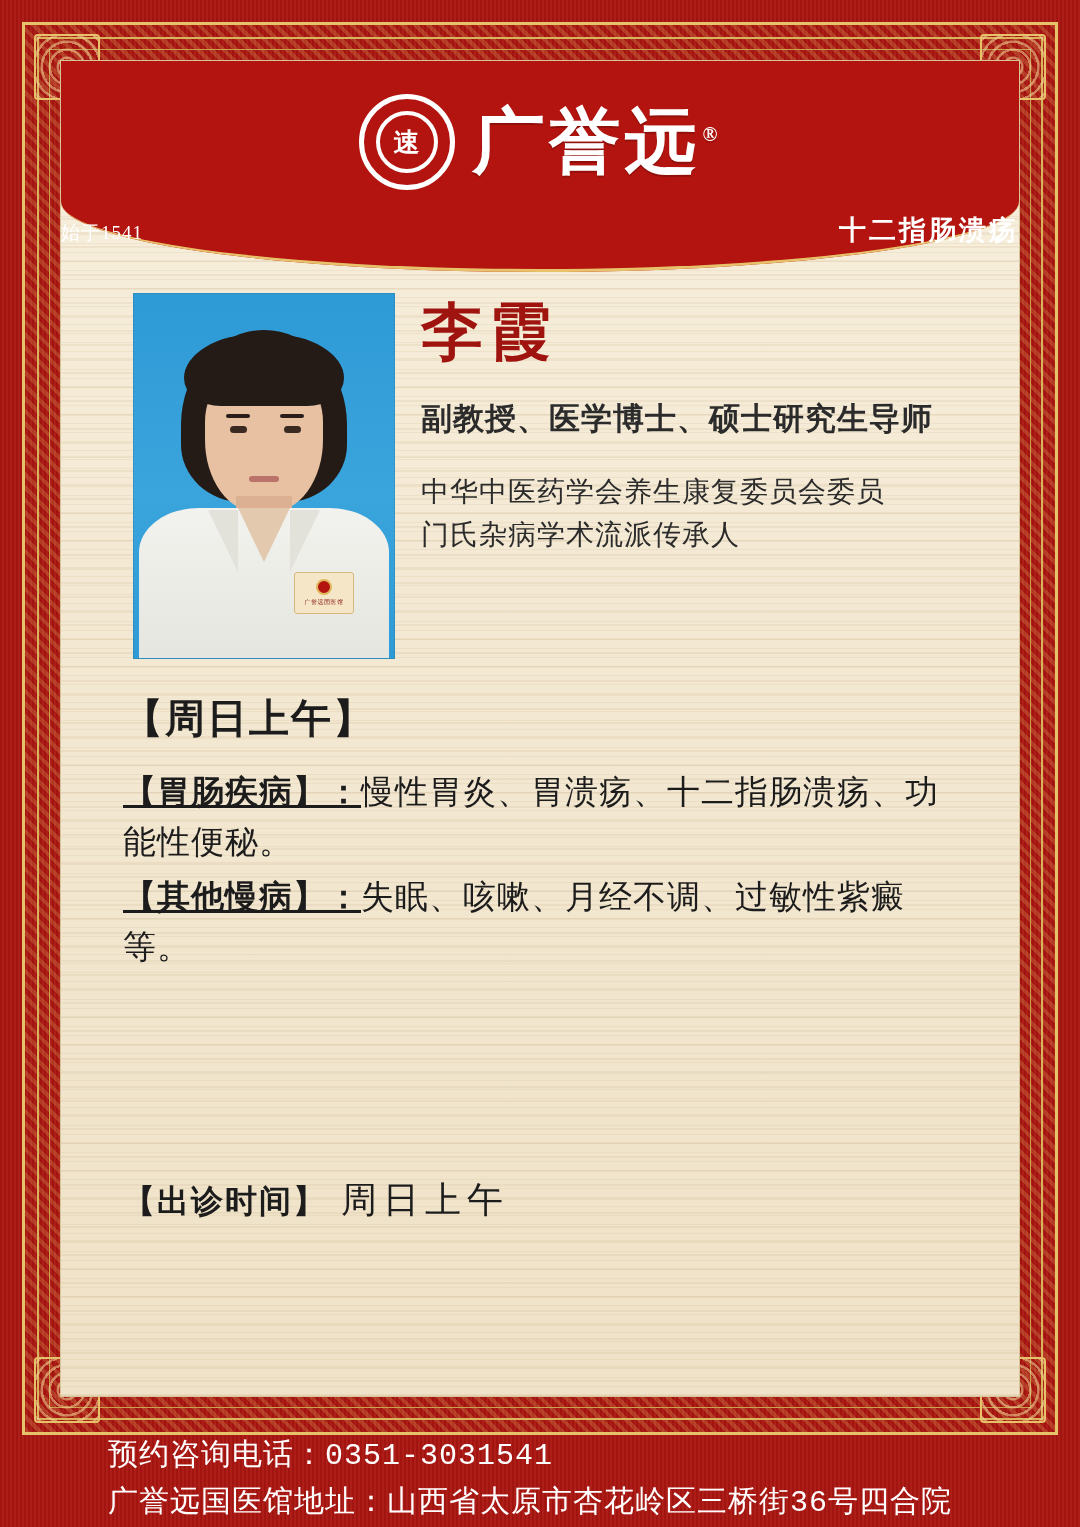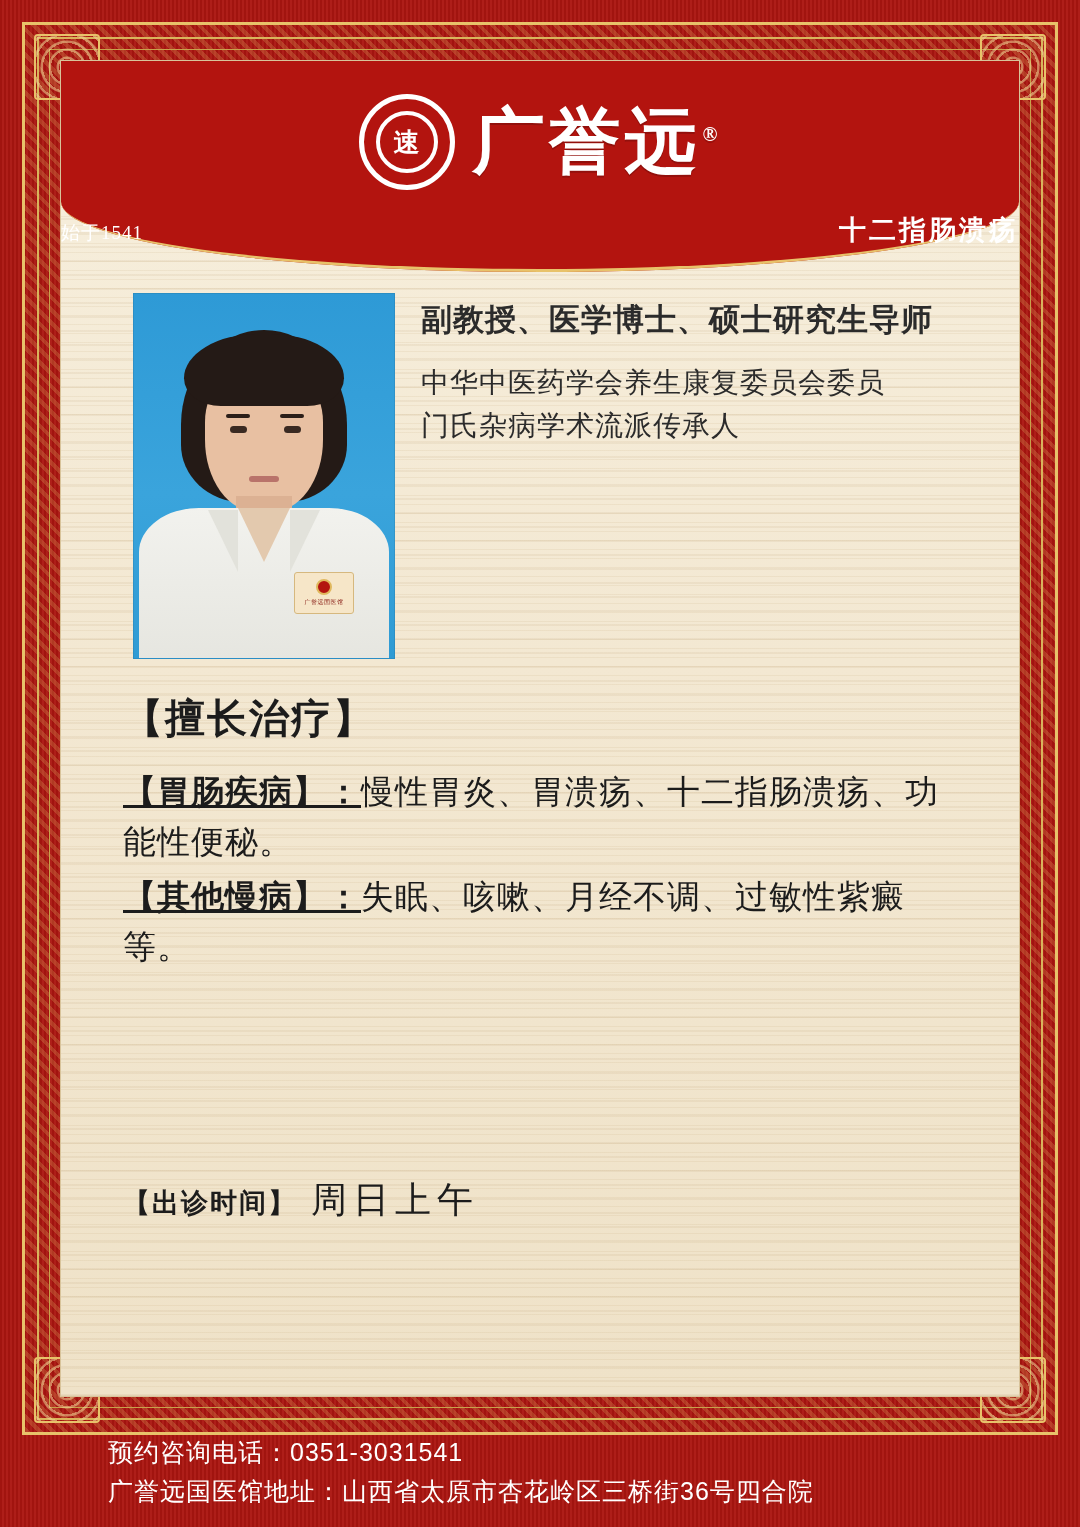--- a/index.html
+++ b/index.html
@@ -187,21 +187,21 @@
   .p-badge .txt { font-size: 6px; color: #8a2018; margin-top: 3px; letter-spacing: .5px; }
 
   .doctor-info { padding-top: 6px; }
   .doc-name {
     font-size: 62px; font-weight: bold; color: #a01410; letter-spacing: 6px;
     line-height: 1.05; margin-bottom: 34px;
     font-family: "Liberation Sans", "DejaVu Sans", sans-serif;
   }
   .doc-title1 {
     font-size: 31px; font-weight: bold; color: #2b2b2b; letter-spacing: 1px;
-    margin-bottom: 20px;
+    margin-bottom: 30px;
     font-family: "Liberation Sans", "DejaVu Sans", sans-serif;
   }
   .doc-line {
     font-size: 28px; color: #2b2b2b; letter-spacing: 1px; line-height: 1.55;
     font-family: "Liberation Sans", "DejaVu Sans", sans-serif;
   }
 
   
   .section {
     position: absolute; left: 62px; right: 48px; z-index: 4;
@@ -214,37 +214,37 @@
   }
   .item {
     font-size: 33px; color: #1c1c1c; line-height: 1.5; margin-bottom: 6px;
     letter-spacing: 1px;
     font-family: "Liberation Serif", "DejaVu Serif", serif;
   }
   .item .label { font-weight: bold; text-decoration: underline; }
 
   .sec-time { top: 1115px; display: flex; align-items: baseline; gap: 14px; }
   .time-heading {
-    font-size: 27px; font-weight: bold; color: #1c1c1c; letter-spacing: 2px;
+    font-size: 32px; font-weight: bold; color: #1c1c1c; letter-spacing: 2px;
     font-family: "Liberation Serif", "DejaVu Serif", serif;
   }
   .time-value {
     font-size: 36px; color: #1c1c1c; letter-spacing: 6px;
     font-family: Liberation Mono, monospace;
   }
 
   
   .footer {
     position: absolute; left: 0; right: 0; bottom: 0; height: 104px;
     color: #fff; padding-left: 108px; padding-top: 10px;
     z-index: 5;
   }
   .footer div {
-    font-size: 25px; letter-spacing: 1px; line-height: 1.55;
-    font-family: Liberation Sans, sans-serif;
+    font-size: 30px; letter-spacing: 1px; line-height: 1.55;
+    font-family: Liberation Mono, monospace;
   }
 </style>
 </head>
 <body>
 
 <div class="poster">
 
   <div class="gold-band">
     <div class="gold-band-inner"></div>
     <div class="gold-band-inner2"></div>
@@ -289,28 +289,29 @@
         <div class="p-collar-l"></div>
         <div class="p-collar-r"></div>
         <div class="p-vneck"></div>
         <div class="p-badge">
           <div class="dot"></div>
           <div class="txt">广誉远国医馆</div>
         </div>
       </div>
 
       <div class="doctor-info">
+        <div class="doc-name">李霞</div>
         <div class="doc-title1">副教授、医学博士、硕士研究生导师</div>
         <div class="doc-line">中华中医药学会养生康复委员会委员</div>
         <div class="doc-line">门氏杂病学术流派传承人</div>
       </div>
     </div>
 
     <div class="section sec-specialty">
-      <div class="sec-heading">【擅长治疗】</div>
+      <div class="sec-heading">【周日上午】</div>
 
       <div class="item">
         <span class="label">【胃肠疾病】：</span><span>慢性胃炎、胃溃疡、十二指肠溃疡、功能性便秘。</span>
       </div>
       <div class="item">
         <span class="label">【其他慢病】：</span><span>失眠、咳嗽、月经不调、过敏性紫癜等。</span>
       </div>
     </div>
 
     <div class="section sec-time">

